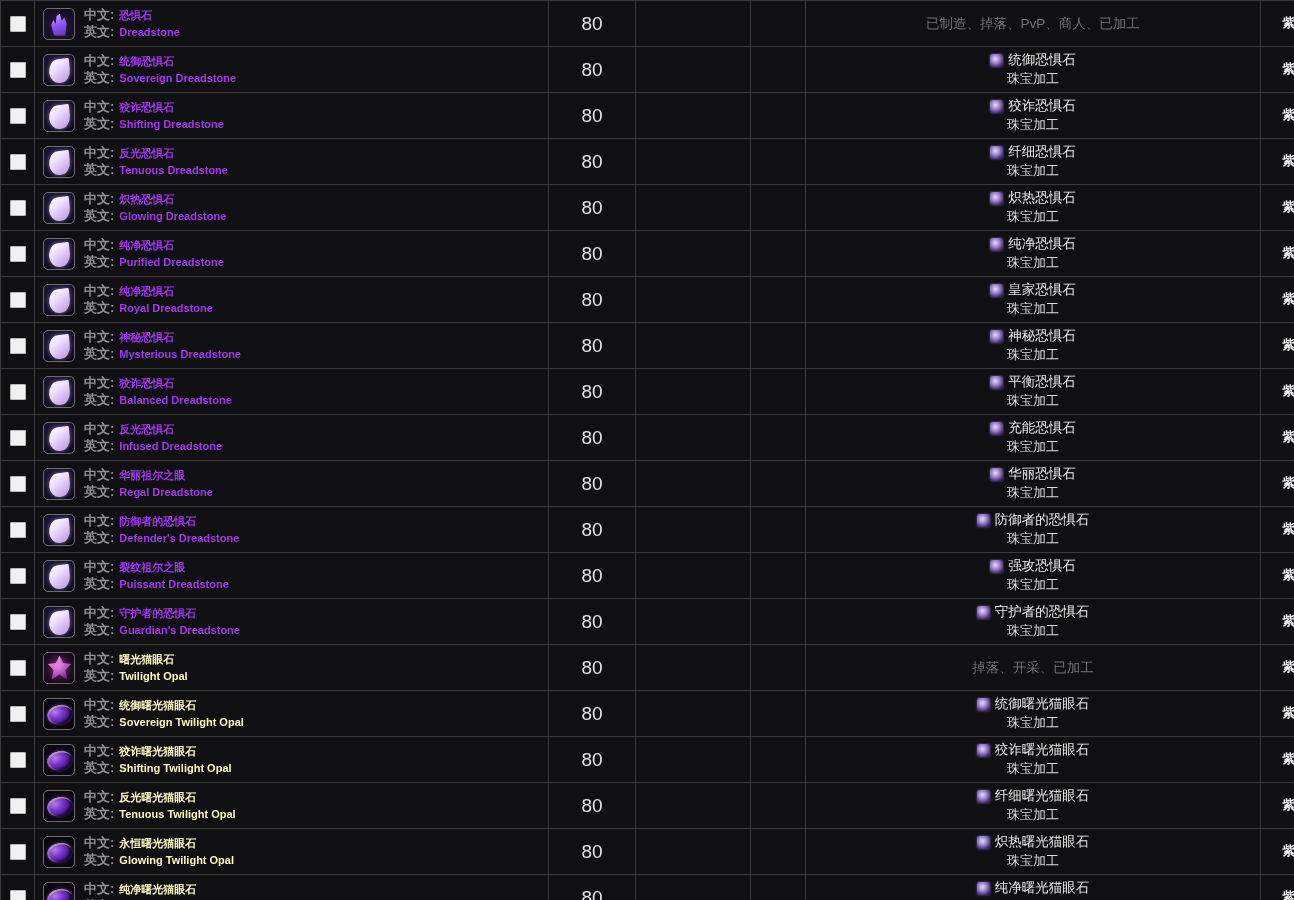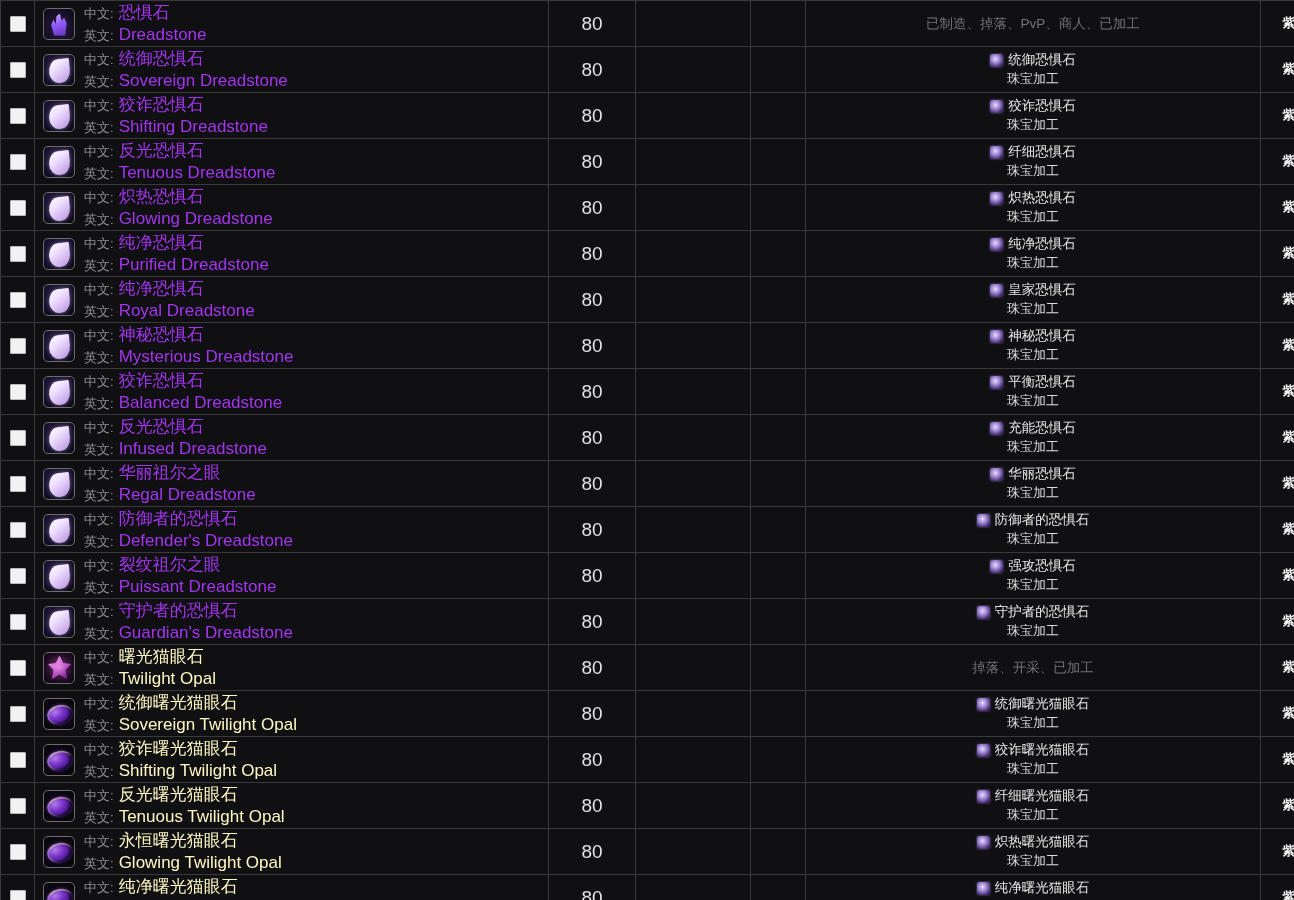--- a/index.html
+++ b/index.html
@@ -91,24 +91,24 @@
     content:"";position:absolute;left:4px;top:3px;width:23px;height:25px;
     background:linear-gradient(150deg,#f3a8e8 0%,#cf61d4 40%,#8a2d9e 75%,#4c1158 100%);
     clip-path:polygon(50% 0%,66% 30%,100% 34%,76% 58%,84% 96%,50% 76%,16% 96%,24% 58%,0% 34%,34% 30%);
     filter:blur(.2px);
   }
   .icon.ic-star::after{
     content:"";position:absolute;left:0;top:0;right:0;bottom:0;
     background:radial-gradient(circle at 50% 48%,rgba(255,190,245,.45) 0%,rgba(255,150,235,.12) 35%,transparent 62%);
   }
 
-  .names{display:flex;flex-direction:column;justify-content:center;line-height:1.25;}
+  .names{display:flex;flex-direction:column;justify-content:center;line-height:1.25;font-weight:bold;}
   .nrow{display:flex;align-items:baseline;font-size:13.5px;white-space:nowrap;}
   .nlabel{color:#8f8f8f;margin-right:5px;font-size:13px;}
-  .nval{font-size:17px;}
+  .nval{font-size:11px;}
   .q-epic{color:#a335ee;}
   .q-rare{color:#fef9c3;}
 
   
   .lvl{text-align:center;font-size:19px;color:#e2e2e2;}
 
   
   .src-cell{display:flex;flex-direction:column;align-items:center;justify-content:center;height:45px;gap:1px;}
   .src-line1{display:flex;align-items:center;gap:5px;font-size:13.5px;color:#e8e8e8;white-space:nowrap;}
   .src-line2{font-size:13px;color:#dcdcdc;}

